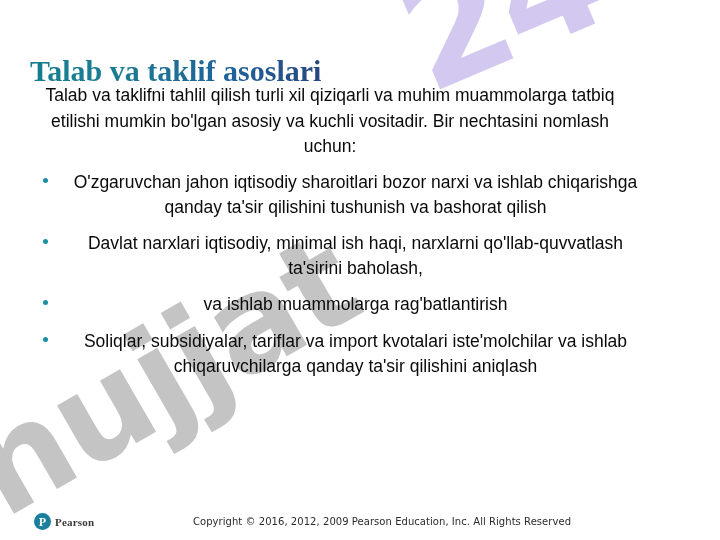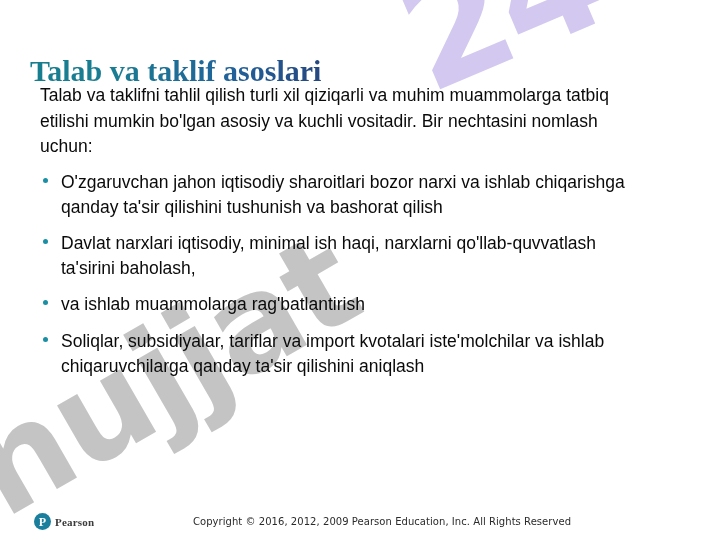--- a/index.html
+++ b/index.html
@@ -54,20 +54,21 @@
     transform: rotate(-30deg);
     transform-origin: left bottom;
     white-space: nowrap;
   }
 
   
   .content-layer {
     position: absolute;
     inset: 0;
     z-index: 2;
+    text-align: center;
   }
 
   .title {
     position: absolute;
     left: 30px;
     top: 34px;
     font-family: "Liberation Serif", serif;
     font-weight: bold;
     font-size: 30px;
     line-height: 1.15;

